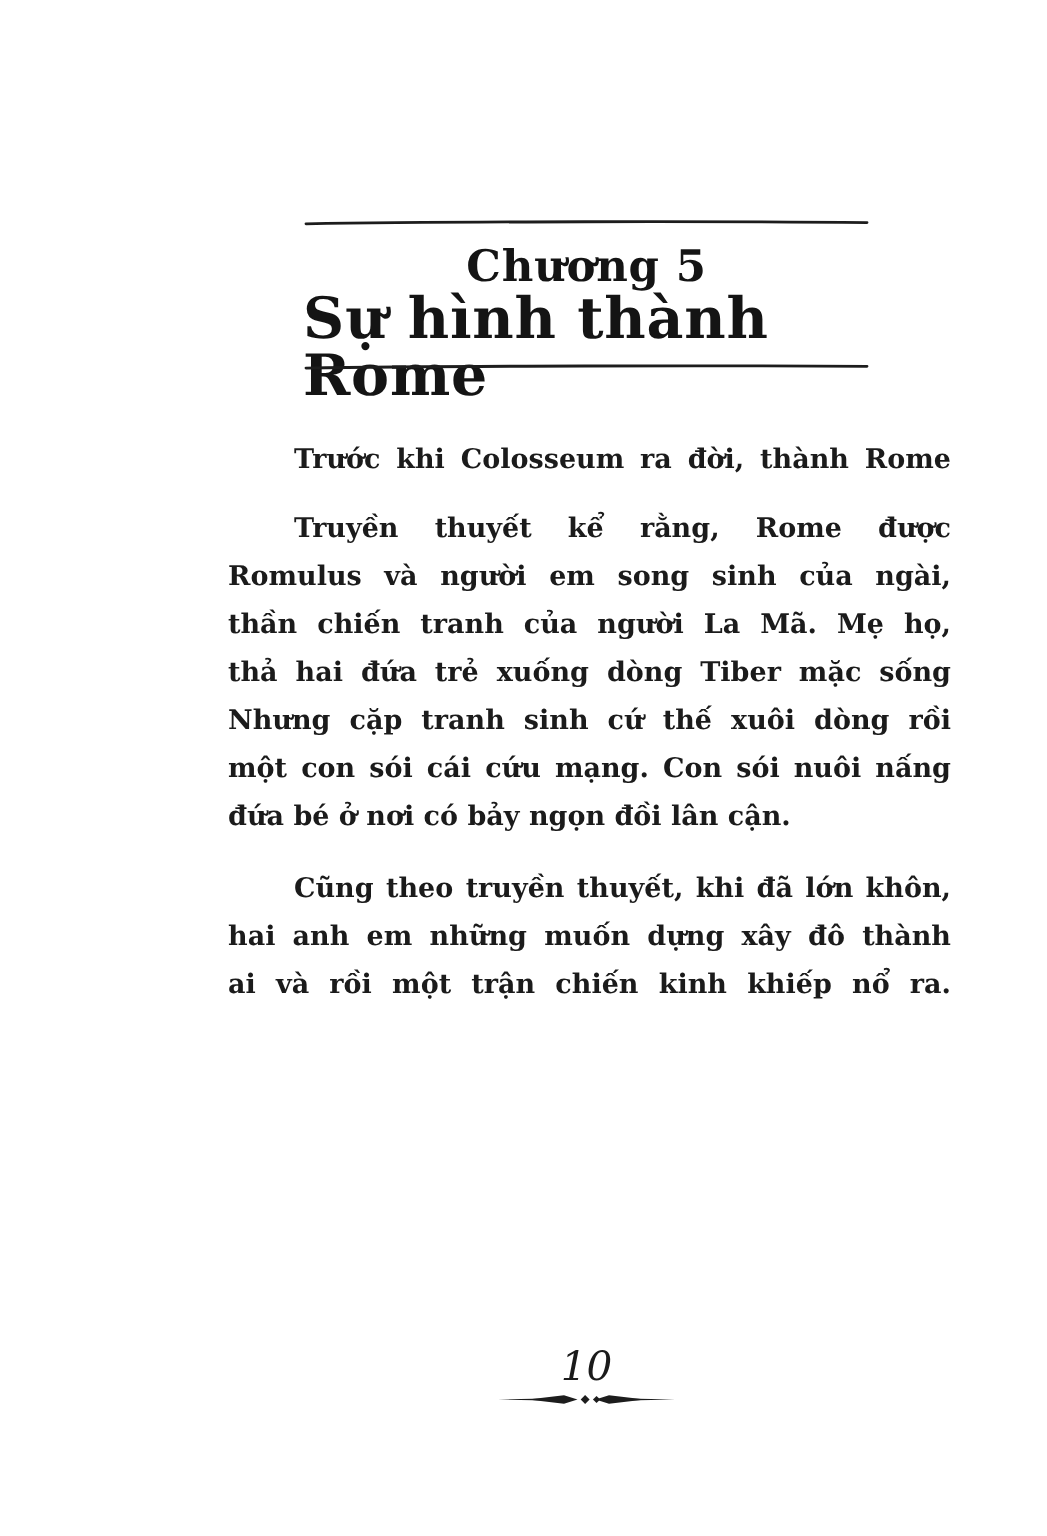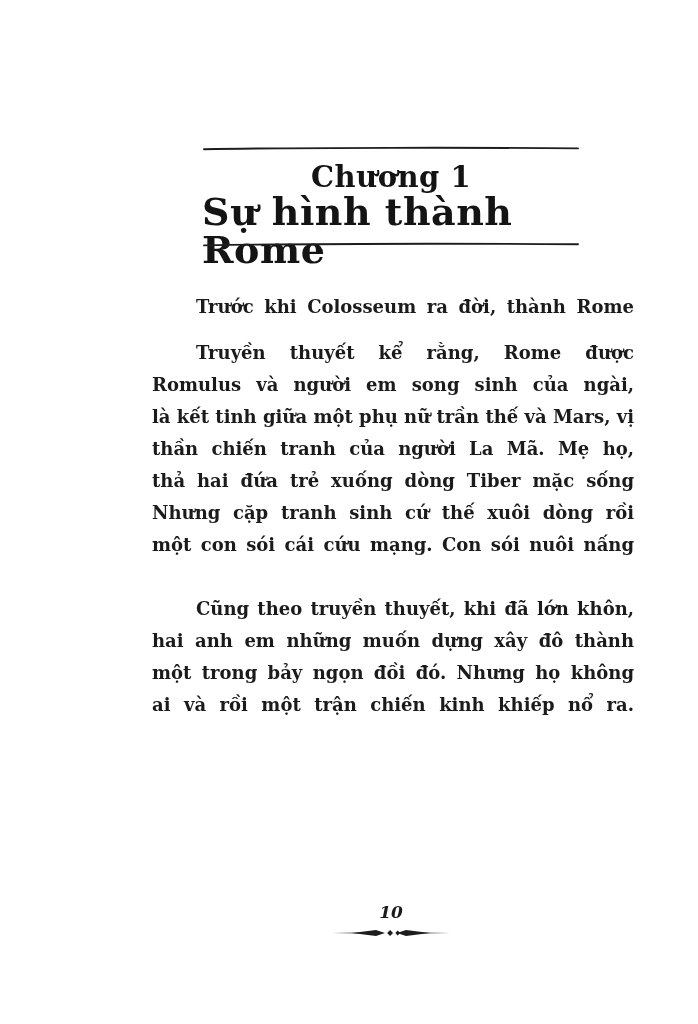--- a/index.html
+++ b/index.html
@@ -35,84 +35,83 @@
     letter-spacing: 0.5px;
     color: #141414;
   }
 
   
   .text-block {
     position: absolute; left: 152px; top: 291px; width: 482px;
   }
   .paragraph { margin: 0; }
   .paragraph + .paragraph { margin-top: 14px; }
-  .paragraph:last-child { margin-top: 32px; }
+  .paragraph:last-child { margin-top: 16px; }
   .tline {
     font-size: 18px;
     font-weight: bold;
     line-height: 32px;
     height: 32px;
     overflow: hidden;
     text-align: justify;
     text-align-last: justify;
     color: #1b1b1b;
   }
   .tline.first { text-indent: 44px; }
   .tline.last { text-align-last: left; }
 
   
   .page-number {
     position: absolute; left: 202px; width: 378px; top: 899px; height: 26px;
     text-align: center;
     font-style: italic;
-    font-weight: bold;
-    font-size: 17px;
+    font-weight: normal;
+    font-size: 27px;
     line-height: 26px;
     color: #1a1a1a;
   }
   .flourish {
     position: absolute; left: 330px; top: 926px; width: 122px; height: 14px;
   }
 </style>
 </head>
 <body>
 
 <div class="page">
 
   <svg class="rule rule-top" viewBox="0 0 378 6" preserveAspectRatio="none">
     <path d="M2 4.2 C 95 2.6, 280 2.4, 376 3.4" stroke="#1d1d1d" stroke-width="1.9" fill="none" stroke-linecap="round"></path>
   </svg>
 
-  <div class="chapter-label">Chương 1</div>
+  <div class="chapter-label">Chương 5</div>
   <div class="chapter-title">Sự hình thành Rome</div>
 
   <svg class="rule rule-bottom" viewBox="0 0 378 6" preserveAspectRatio="none">
     <path d="M2 4.4 C 95 2.8, 280 2.6, 376 3.2" stroke="#1d1d1d" stroke-width="1.9" fill="none" stroke-linecap="round"></path>
   </svg>
 
   <div class="text-block">
 
     <div class="paragraph">
       <div class="tline first">Trước khi Colosseum ra đời, thành Rome đã</div>
     </div>
 
     <div class="paragraph">
       <div class="tline first">Truyền thuyết kể rằng, Rome được Romulus</div>
       <div class="tline">Romulus và người em song sinh của ngài, Remus,</div>
-      <div class="tline">là kết tinh giữa một phụ nữ trần thế và Mars, vị</div>
       <div class="tline">thần chiến tranh của người La Mã. Mẹ họ, Rhea,</div>
       <div class="tline">thả hai đứa trẻ xuống dòng Tiber mặc sống chết.</div>
       <div class="tline">Nhưng cặp tranh sinh cứ thế xuôi dòng rồi được</div>
       <div class="tline">một con sói cái cứu mạng. Con sói nuôi nấng hai</div>
+      <div class="tline last">đứa bé ở nơi có bảy ngọn đồi lân cận.</div>
     </div>
 
     <div class="paragraph">
       <div class="tline first">Cũng theo truyền thuyết, khi đã lớn khôn,</div>
       <div class="tline">hai anh em những muốn dựng xây đô thành trên</div>
-      <div class="tline">một trong bảy ngọn đồi đó. Nhưng họ không</div>
       <div class="tline">ai và rồi một trận chiến kinh khiếp nổ ra. Remus</div>
     </div>
 
   </div>
 
   <div class="page-number">10</div>
 
   <svg class="flourish" viewBox="0 0 122 14">
     <g fill="#1d1d1d" stroke="none">
       <path d="M2 7 L34 6.4 L34 7.6 Z"></path>

